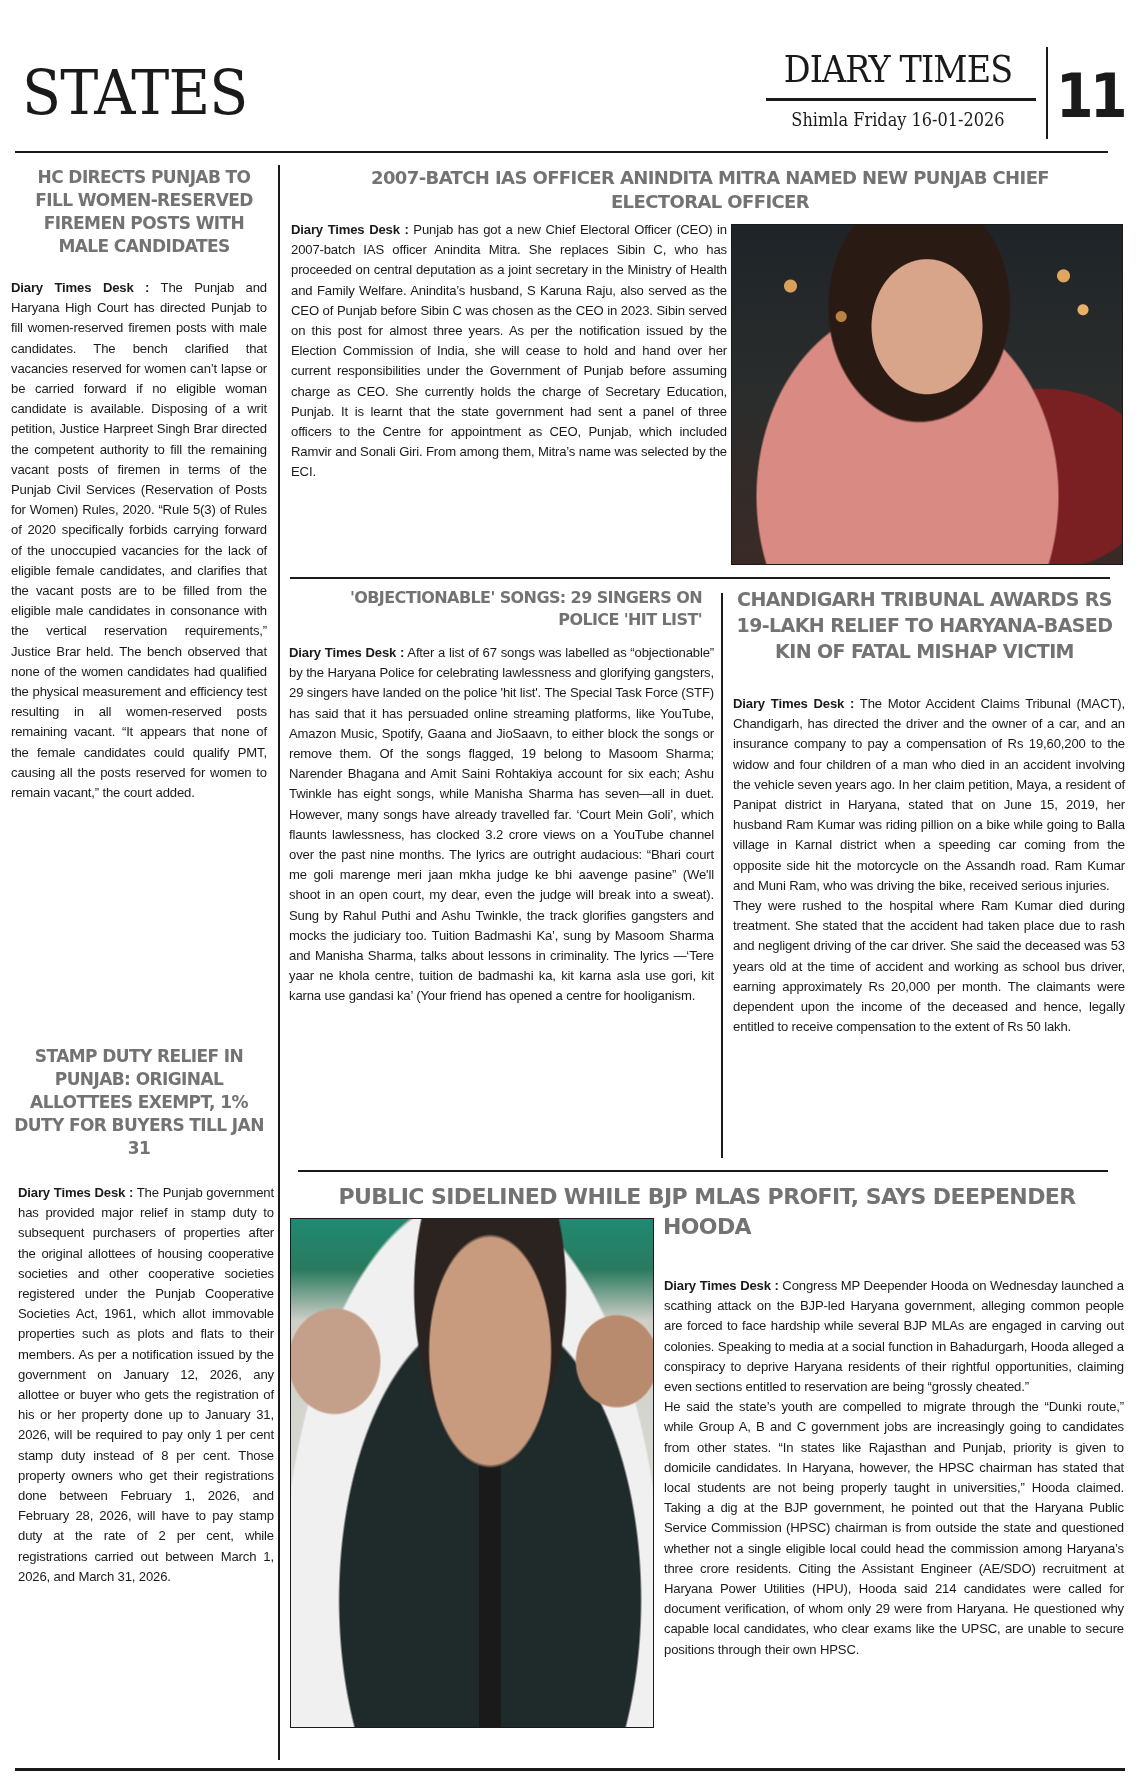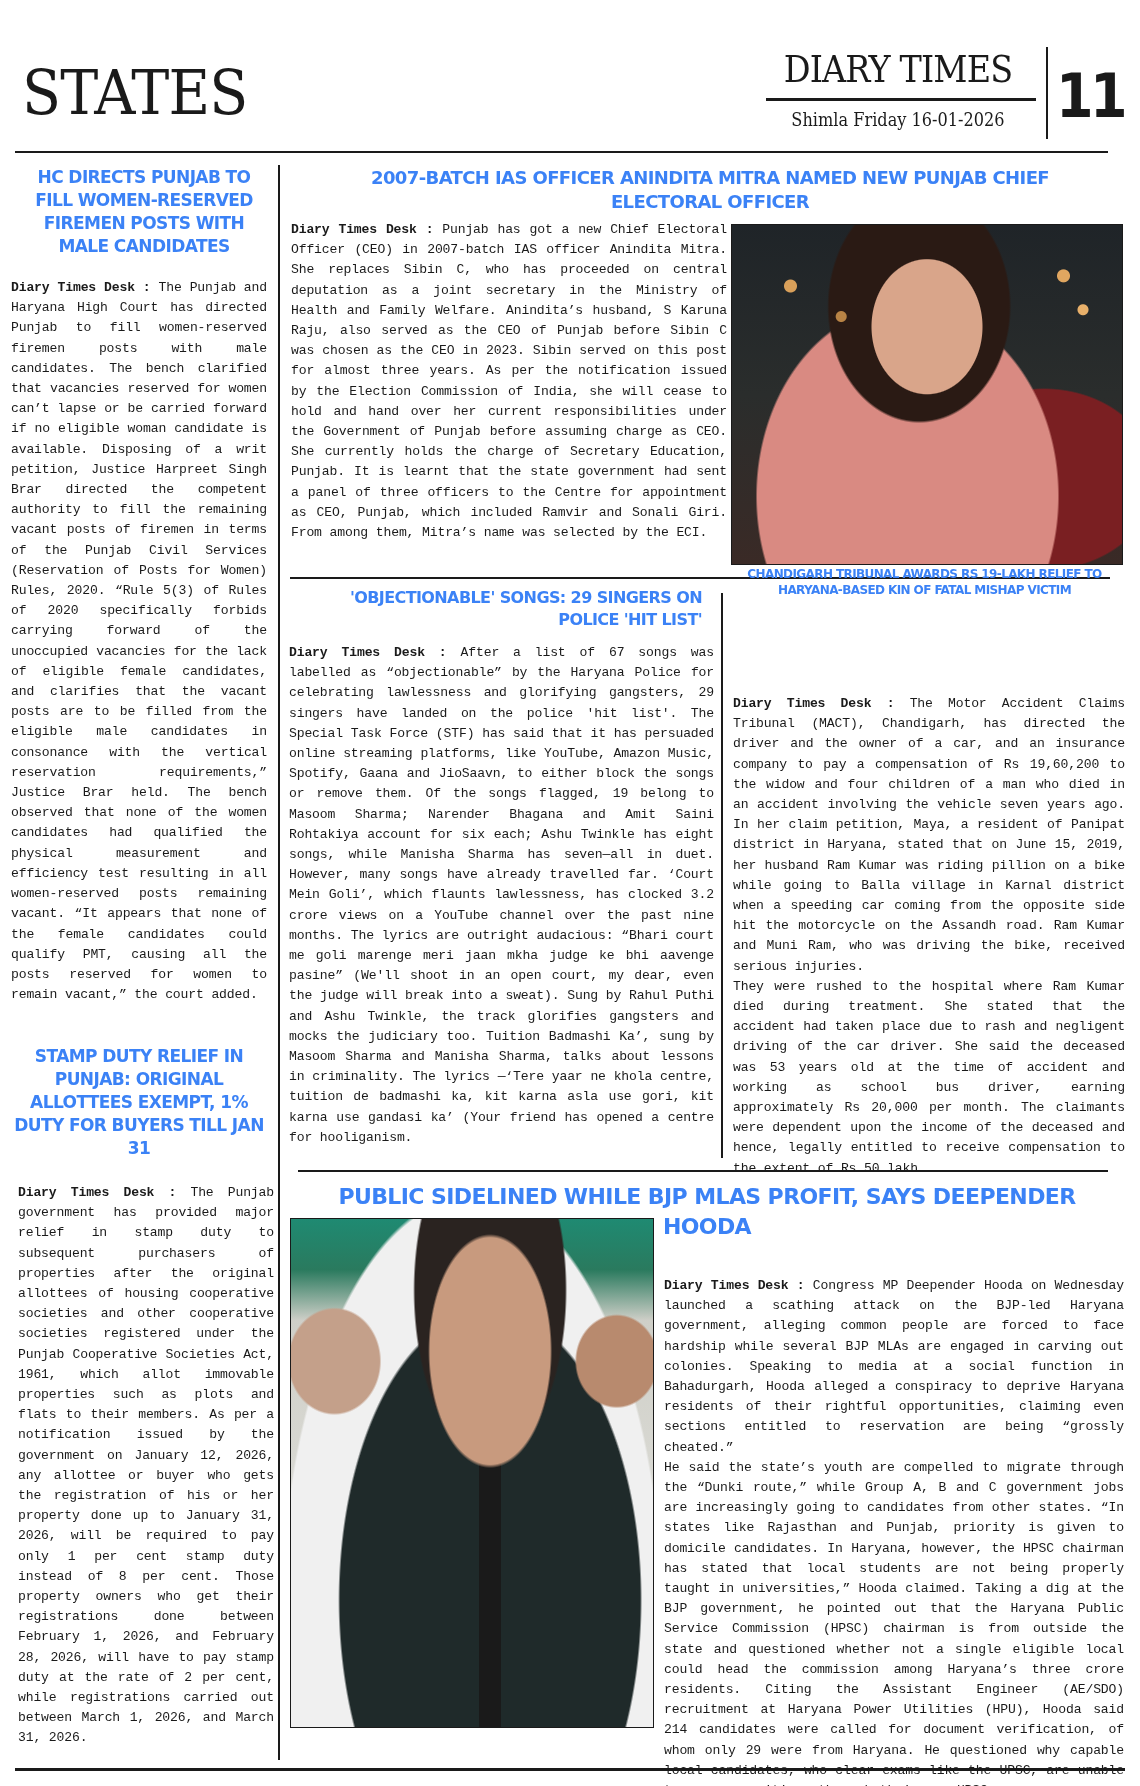--- a/index.html
+++ b/index.html
@@ -9,22 +9,22 @@
     .masthead-section { position: absolute; left: 22px; top: 62px; font-family: "DejaVu Serif", serif; font-size: 62px; letter-spacing: -1px; line-height: 1; color: #1a1a1a; transform: scaleX(0.92); transform-origin: left top; }
     .masthead-brand { position: absolute; left: 762px; top: 50px; width: 272px; text-align: center; font-family: "DejaVu Serif", serif; font-size: 38px; line-height: 1; letter-spacing: -1px; color: #1a1a1a; transform: scaleX(0.88); transform-origin: center top; }
     .masthead-rule { position: absolute; left: 766px; top: 98px; width: 270px; height: 3px; background: #1a1a1a; }
     .masthead-date { position: absolute; left: 762px; top: 108px; width: 272px; text-align: center; font-family: "DejaVu Serif", serif; font-size: 19px; color: #1a1a1a; transform: scaleX(0.85); transform-origin: center top; }
     .masthead-vrule { position: absolute; left: 1046px; top: 47px; width: 2px; height: 92px; background: #1a1a1a; }
     .page-number { position: absolute; left: 1056px; top: 66px; font-family: "DejaVu Sans", sans-serif; font-weight: bold; font-size: 60px; line-height: 1; color: #1a1a1a; letter-spacing: -4px; transform: scaleX(0.9); transform-origin: left top; }
 
     .hrule { position: absolute; height: 3px; background: #1a1a1a; }
     .vrule { position: absolute; width: 2px; background: #1a1a1a; }
 
-    .headline { position: absolute; font-family: "DejaVu Sans", sans-serif; font-weight: bold; text-align: center; color: #3b82f6; line-height: 1.36; letter-spacing: -0.6px; }
-    .body { position: absolute; font-family: Liberation Mono, monospace; font-size: 13.1px; line-height: 20.2px; text-align: justify; color: #1a1a1a; letter-spacing: -0.15px; }
+    .headline { position: absolute; font-family: "DejaVu Sans", sans-serif; font-weight: bold; text-align: center; color: #737373; line-height: 1.36; letter-spacing: -0.6px; }
+    .body { position: absolute; font-family: Liberation Sans, sans-serif; font-size: 13.1px; line-height: 20.2px; text-align: justify; color: #1a1a1a; letter-spacing: -0.15px; }
     .body p { margin: 0; }
     .body .byline { font-weight: bold; }
 
     .photo { position: absolute; border: 1px solid #1a1a1a; overflow: hidden; }
   </style>
 </head>
 <body>
 
 <div class="masthead-section">STATES</div>
 <div class="masthead-brand">DIARY TIMES</div>
@@ -65,21 +65,21 @@
 <div class="vrule" style="left:721px; top:593px; height:565px;"></div>
 
 <article>
   <h2 class="headline" style="left:300px; top:587px; width:410px; font-size:16px; padding:0 8px;text-align:right;">'OBJECTIONABLE' SONGS: 29 SINGERS ON POLICE 'HIT LIST'</h2>
   <div class="body" style="left:289px; top:643px; width:425px;">
     <p><span class="byline">Diary Times Desk :</span> <span>After a list of 67 songs was labelled as “objectionable” by the Haryana Police for celebrating lawlessness and glorifying gangsters, 29 singers have landed on the police 'hit list'. The Special Task Force (STF) has said that it has persuaded online streaming platforms, like YouTube, Amazon Music, Spotify, Gaana and JioSaavn, to either block the songs or remove them. Of the songs flagged, 19 belong to Masoom Sharma; Narender Bhagana and Amit Saini Rohtakiya account for six each; Ashu Twinkle has eight songs, while Manisha Sharma has seven—all in duet. However, many songs have already travelled far. ‘Court Mein Goli’, which flaunts lawlessness, has clocked 3.2 crore views on a YouTube channel over the past nine months. The lyrics are outright audacious: “Bhari court me goli marenge meri jaan mkha judge ke bhi aavenge pasine” (We'll shoot in an open court, my dear, even the judge will break into a sweat). Sung by Rahul Puthi and Ashu Twinkle, the track glorifies gangsters and mocks the judiciary too. Tuition Badmashi Ka’, sung by Masoom Sharma and Manisha Sharma, talks about lessons in criminality. The lyrics —‘Tere yaar ne khola centre, tuition de badmashi ka, kit karna asla use gori, kit karna use gandasi ka’ (Your friend has opened a centre for hooliganism.</span></p>
   </div>
 </article>
 
 <article>
-  <h2 class="headline" style="left:732px; top:566px; width:385px; font-size:12px;">CHANDIGARH TRIBUNAL AWARDS RS 19-LAKH RELIEF TO HARYANA-BASED KIN OF FATAL MISHAP VICTIM</h2>
+  <h2 class="headline" style="left:732px; top:587px; width:385px; font-size:19px;">CHANDIGARH TRIBUNAL AWARDS RS 19-LAKH RELIEF TO HARYANA-BASED KIN OF FATAL MISHAP VICTIM</h2>
   <div class="body" style="left:733px; top:672px; width:392px;margin-top:22px;">
     <p><span class="byline">Diary Times Desk :</span> <span>The Motor Accident Claims Tribunal (MACT), Chandigarh, has directed the driver and the owner of a car, and an insurance company to pay a compensation of Rs 19,60,200 to the widow and four children of a man who died in an accident involving the vehicle seven years ago. In her claim petition, Maya, a resident of Panipat district in Haryana, stated that on June 15, 2019, her husband Ram Kumar was riding pillion on a bike while going to Balla village in Karnal district when a speeding car coming from the opposite side hit the motorcycle on the Assandh road. Ram Kumar and Muni Ram, who was driving the bike, received serious injuries.</span></p>
     <p>They were rushed to the hospital where Ram Kumar died during treatment. She stated that the accident had taken place due to rash and negligent driving of the car driver. She said the deceased was 53 years old at the time of accident and working as school bus driver, earning approximately Rs 20,000 per month. The claimants were dependent upon the income of the deceased and hence, legally entitled to receive compensation to the extent of Rs 50 lakh.</p>
   </div>
 </article>
 
 <div class="hrule" style="left:298px; top:1170px; width:810px; height:2px;"></div>
 
 <article>
   <h2 class="headline" style="left:292px; top:1182px; width:830px; font-size:22px;">PUBLIC SIDELINED WHILE BJP MLAS PROFIT, SAYS DEEPENDER HOODA</h2>

